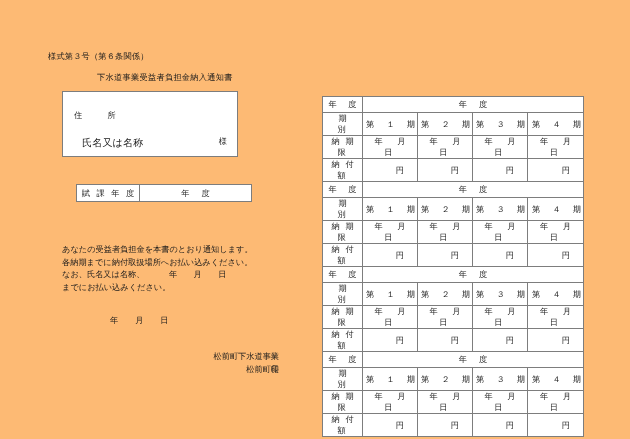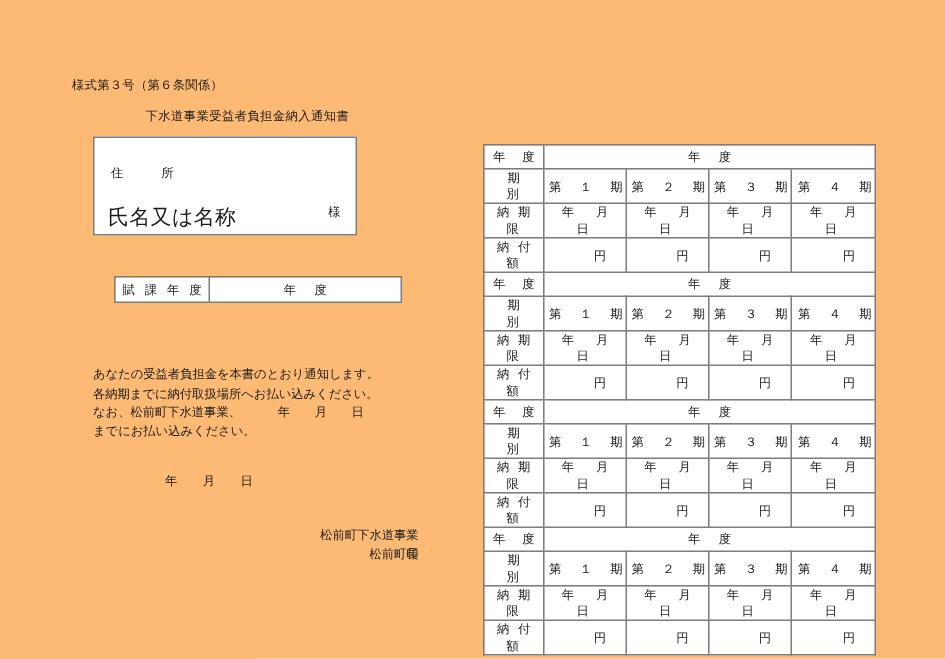--- a/index.html
+++ b/index.html
@@ -57,38 +57,38 @@
   }
   #recipient-box .label-address {
     position: absolute;
     left: 11px;
     top: 18px;
     font-size: 8.2px;
     letter-spacing: 0.2px;
   }
   #recipient-box .label-name {
     position: absolute;
-    left: 9px;
+    left: 19px;
     top: 44px;
-    font-size: 14px;
+    font-size: 10px;
     letter-spacing: 0.2px;
   }
   #recipient-box .label-honorific {
     position: absolute;
     right: 10px;
     top: 44px;
     font-size: 8.2px;
   }
 
   
   #assessment-table {
     position: absolute;
     left: 76px;
     top: 184px;
-    width: 192px;
+    width: 176px;
     border-collapse: collapse;
     table-layout: fixed;
     padding-left: 15px;
   }
   #assessment-table td {
     border: 1px solid #7d7d7d;
     height: 16px;
     font-size: 8.2px;
     padding: 0;
     background: #ffffff;
@@ -210,21 +210,21 @@
       <tr>
         <td class="hdr">賦 課 年 度</td>
         <td class="val">年　度</td>
       </tr>
     </tbody>
   </table>
 
   <div id="body-text">
     <div class="line">あなたの受益者負担金を本書のとおり通知します。</div>
     <div class="line">各納期までに納付取扱場所へお払い込みください。</div>
-    <div class="line"><span class="inline-date">なお、松前町下水道事業、</span><span class="inline-date">　　　年　　月　　日</span></div>
+    <div class="line"><span class="inline-date">なお、氏名又は名称、</span><span class="inline-date">　　　年　　月　　日</span></div>
     <div class="line">までにお払い込みください。</div>
   </div>
 
   <div class="t" id="issue-date">年　　月　　日</div>
 
   <div id="issuer-block">
     <span>松前町下水道事業</span>
     <span class="issuer-line2">
       <span>松前町長</span>
       <span class="seal-mark">印</span>

